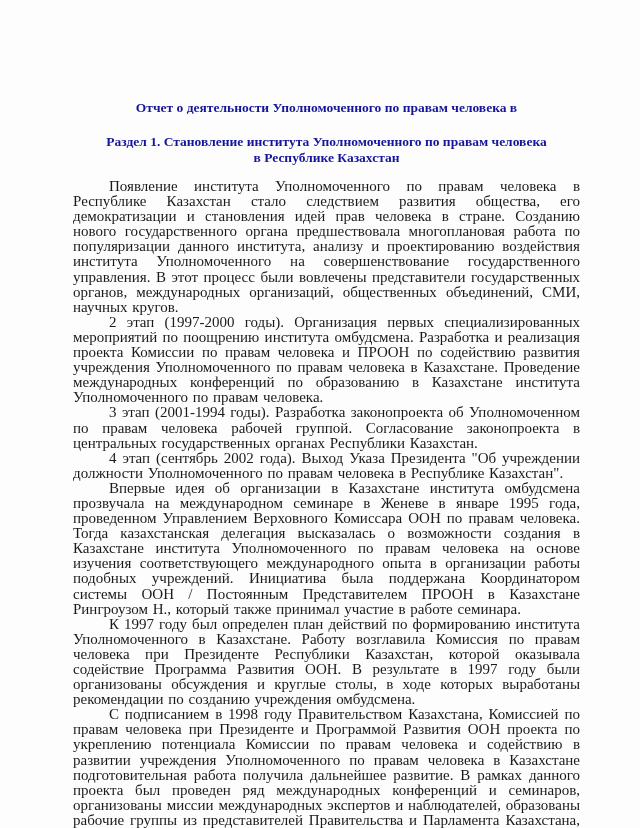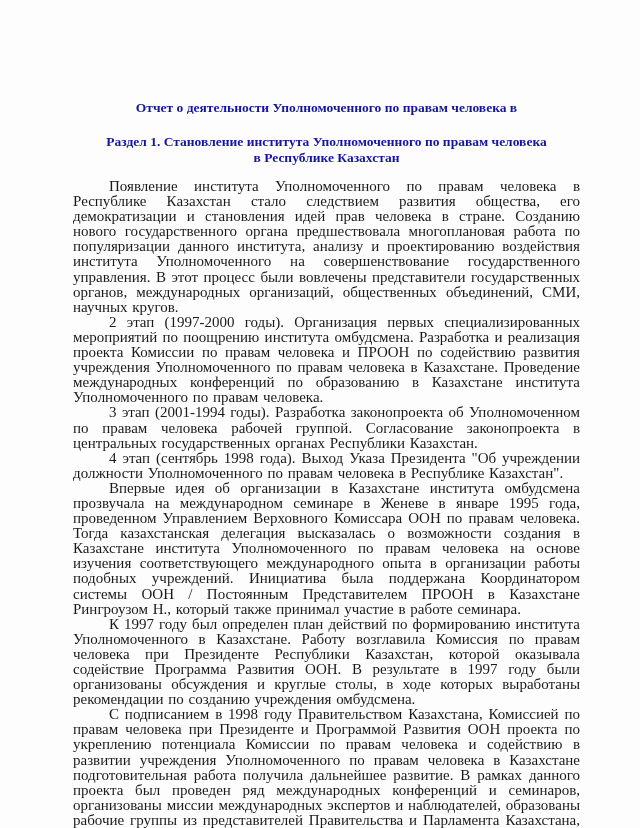--- a/index.html
+++ b/index.html
@@ -58,19 +58,19 @@
 
   <h2 class="section-heading">
     <span class="heading-line">Раздел 1. Становление института Уполномоченного по правам человека</span>
     <span class="heading-line">в Республике Казахстан</span>
   </h2>
 
   <div class="body-text">
     <p>Появление института Уполномоченного по правам человека в Республике Казахстан стало следствием развития общества, его демократизации и становления идей прав человека в стране. Созданию нового государственного органа предшествовала многоплановая работа по популяризации данного института, анализу и проектированию воздействия института Уполномоченного на совершенствование государственного управления. В этот процесс были вовлечены представители государственных органов, международных организаций, общественных объединений, СМИ, научных кругов.</p>
     <p>2 этап (1997-2000 годы). Организация первых специализированных мероприятий по поощрению института омбудсмена. Разработка и реализация проекта Комиссии по правам человека и ПРООН по содействию развития учреждения Уполномоченного по правам человека в Казахстане. Проведение международных конференций по образованию в Казахстане института Уполномоченного по правам человека.</p>
     <p>3 этап (2001-1994 годы). Разработка законопроекта об Уполномоченном по правам человека рабочей группой. Согласование законопроекта в центральных государственных органах Республики Казахстан.</p>
-    <p>4 этап (сентябрь 1998 года). Выход Указа Президента "Об учреждении должности Уполномоченного по правам человека в Республике Казахстан".</p>
+    <p>4 этап (сентябрь 2002 года). Выход Указа Президента "Об учреждении должности Уполномоченного по правам человека в Республике Казахстан".</p>
     <p>Впервые идея об организации в Казахстане института омбудсмена прозвучала на международном семинаре в Женеве в январе 1995 года, проведенном Управлением Верховного Комиссара ООН по правам человека. Тогда казахстанская делегация высказалась о возможности создания в Казахстане института Уполномоченного по правам человека на основе изучения соответствующего международного опыта в организации работы подобных учреждений. Инициатива была поддержана Координатором системы ООН / Постоянным Представителем ПРООН в Казахстане Рингроузом Н., который также принимал участие в работе семинара.</p>
     <p>К 1997 году был определен план действий по формированию института Уполномоченного в Казахстане. Работу возглавила Комиссия по правам человека при Президенте Республики Казахстан, которой оказывала содействие Программа Развития ООН. В результате в 1997 году были организованы обсуждения и круглые столы, в ходе которых выработаны рекомендации по созданию учреждения омбудсмена.</p>
     <p>С подписанием в 1998 году Правительством Казахстана, Комиссией по правам человека при Президенте и Программой Развития ООН проекта по укреплению потенциала Комиссии по правам человека и содействию в развитии учреждения Уполномоченного по правам человека в Казахстане подготовительная работа получила дальнейшее развитие. В рамках данного проекта был проведен ряд международных конференций и семинаров, организованы миссии международных экспертов и наблюдателей, образованы рабочие группы из представителей Правительства и Парламента Казахстана, международных организаций, казахстанских НПО.</p>
   </div>
 
 </div>
 
 </body></html>

